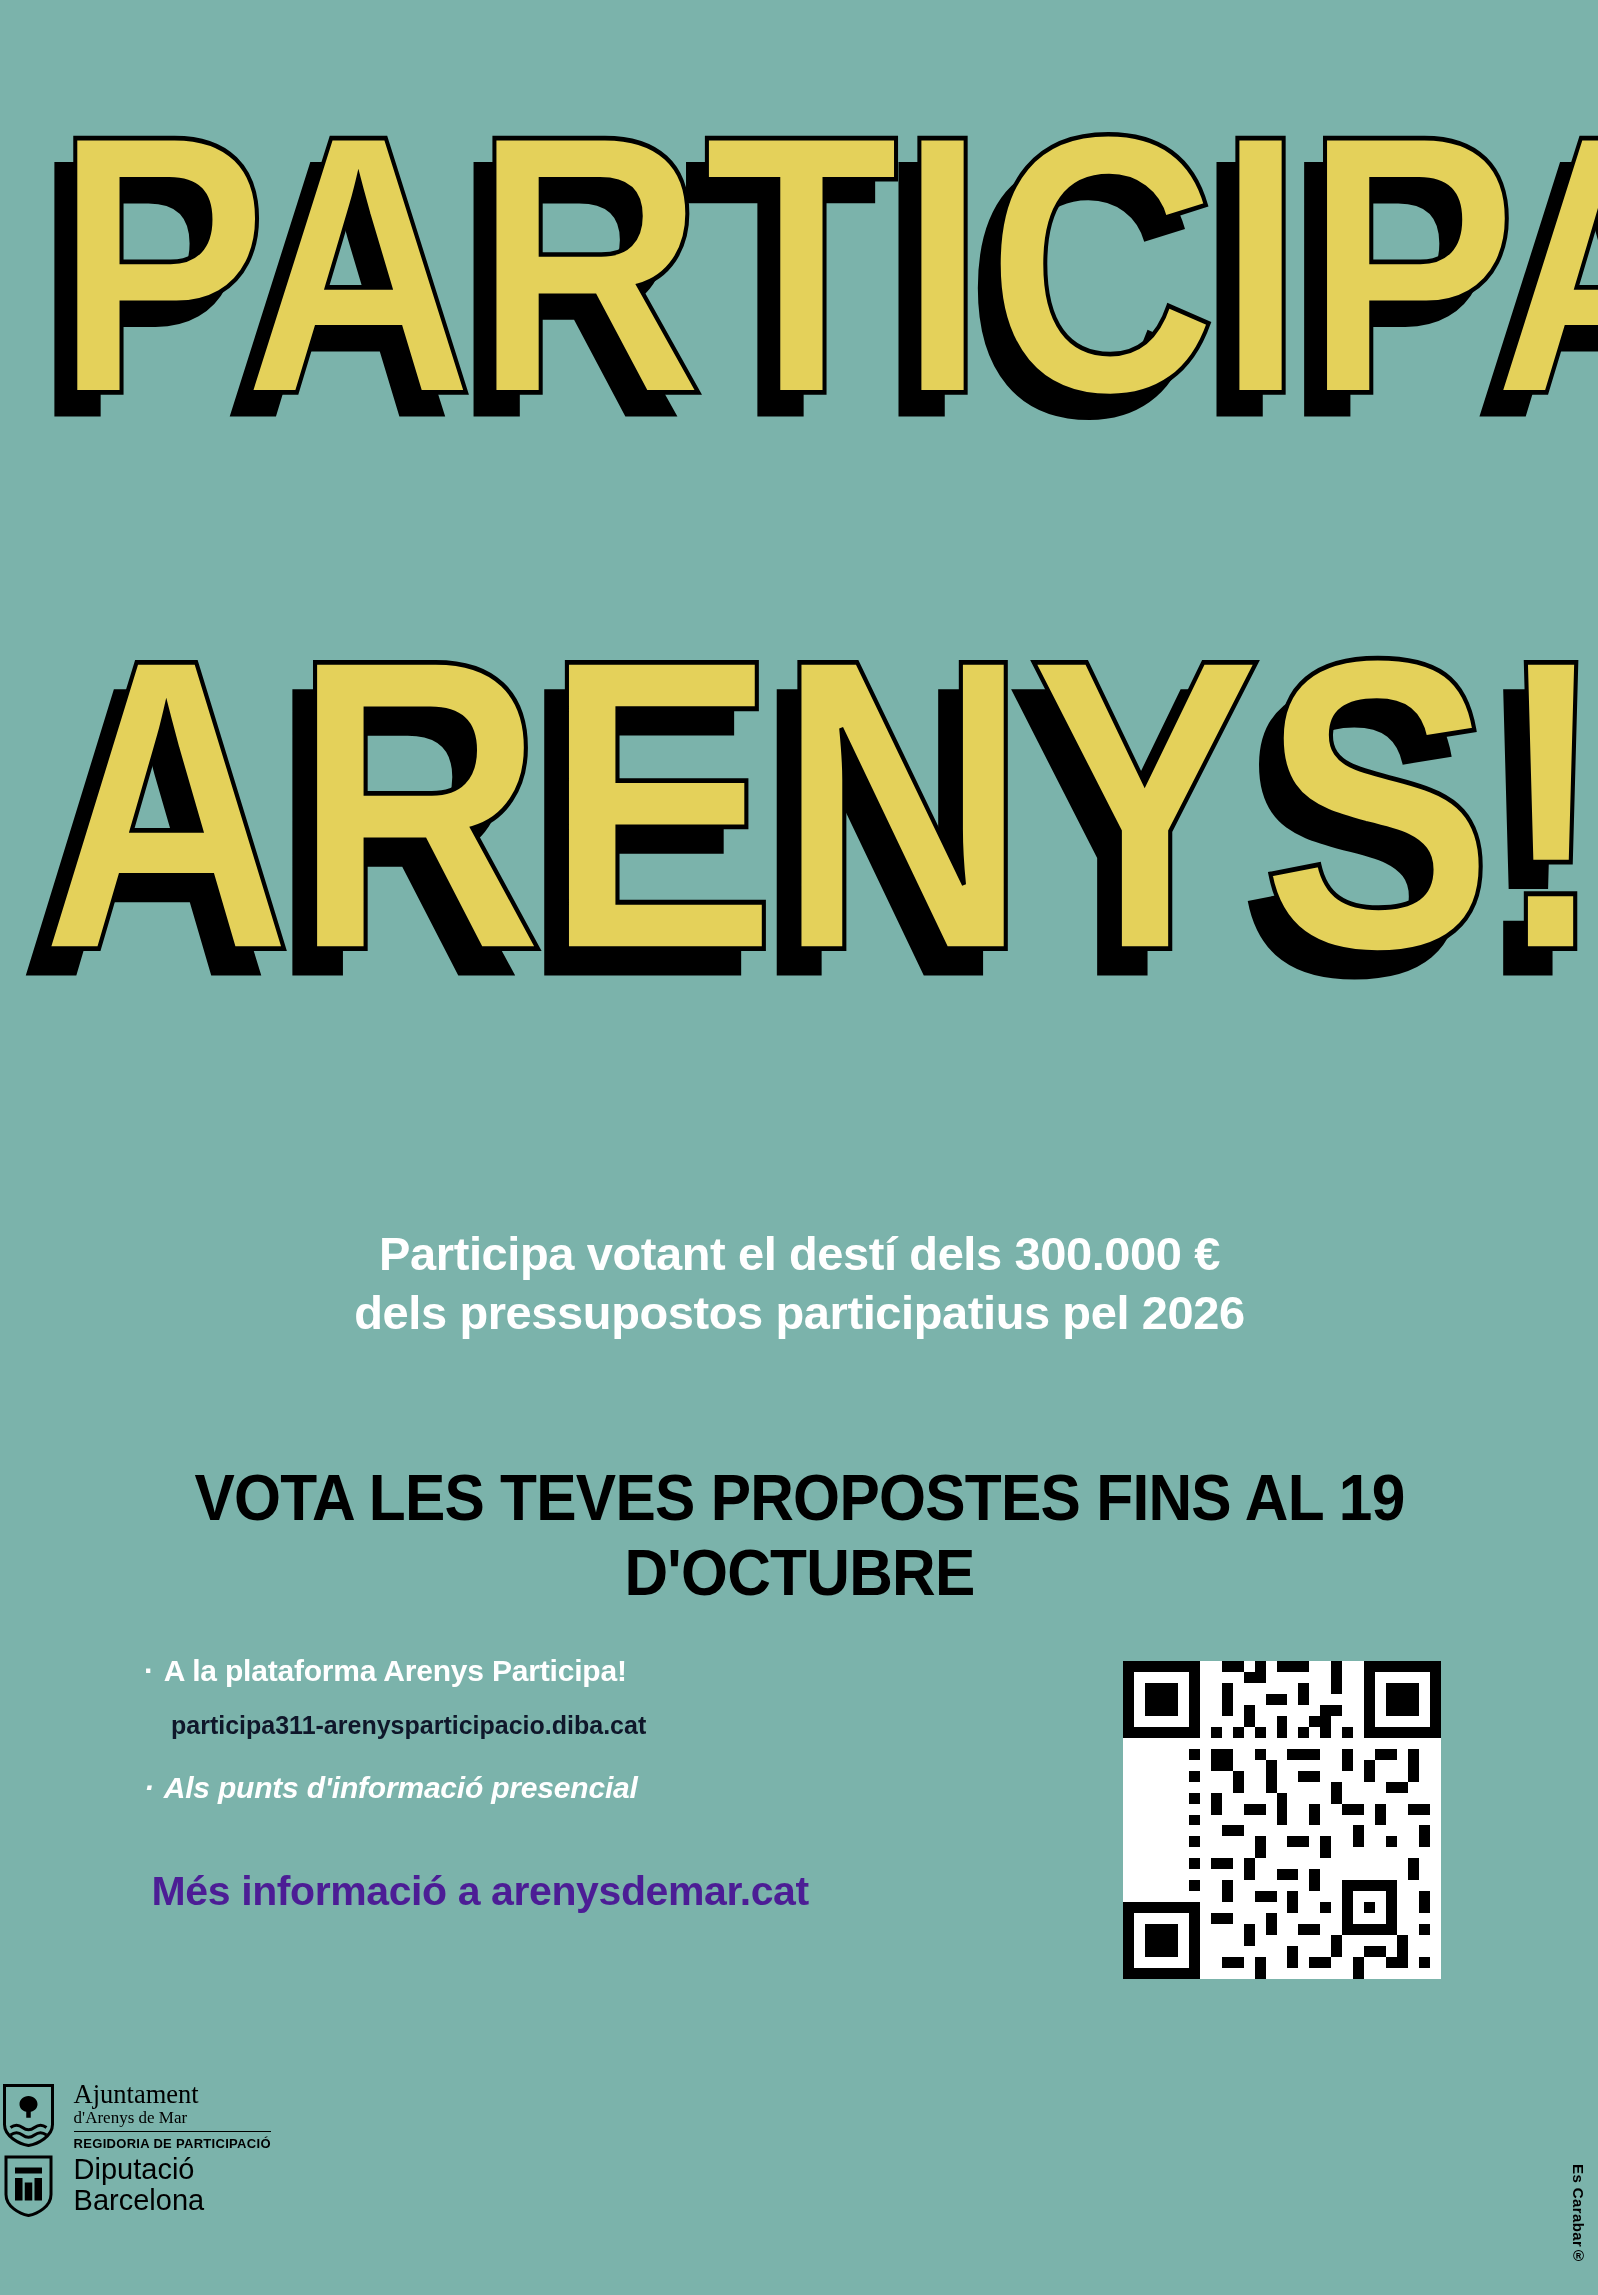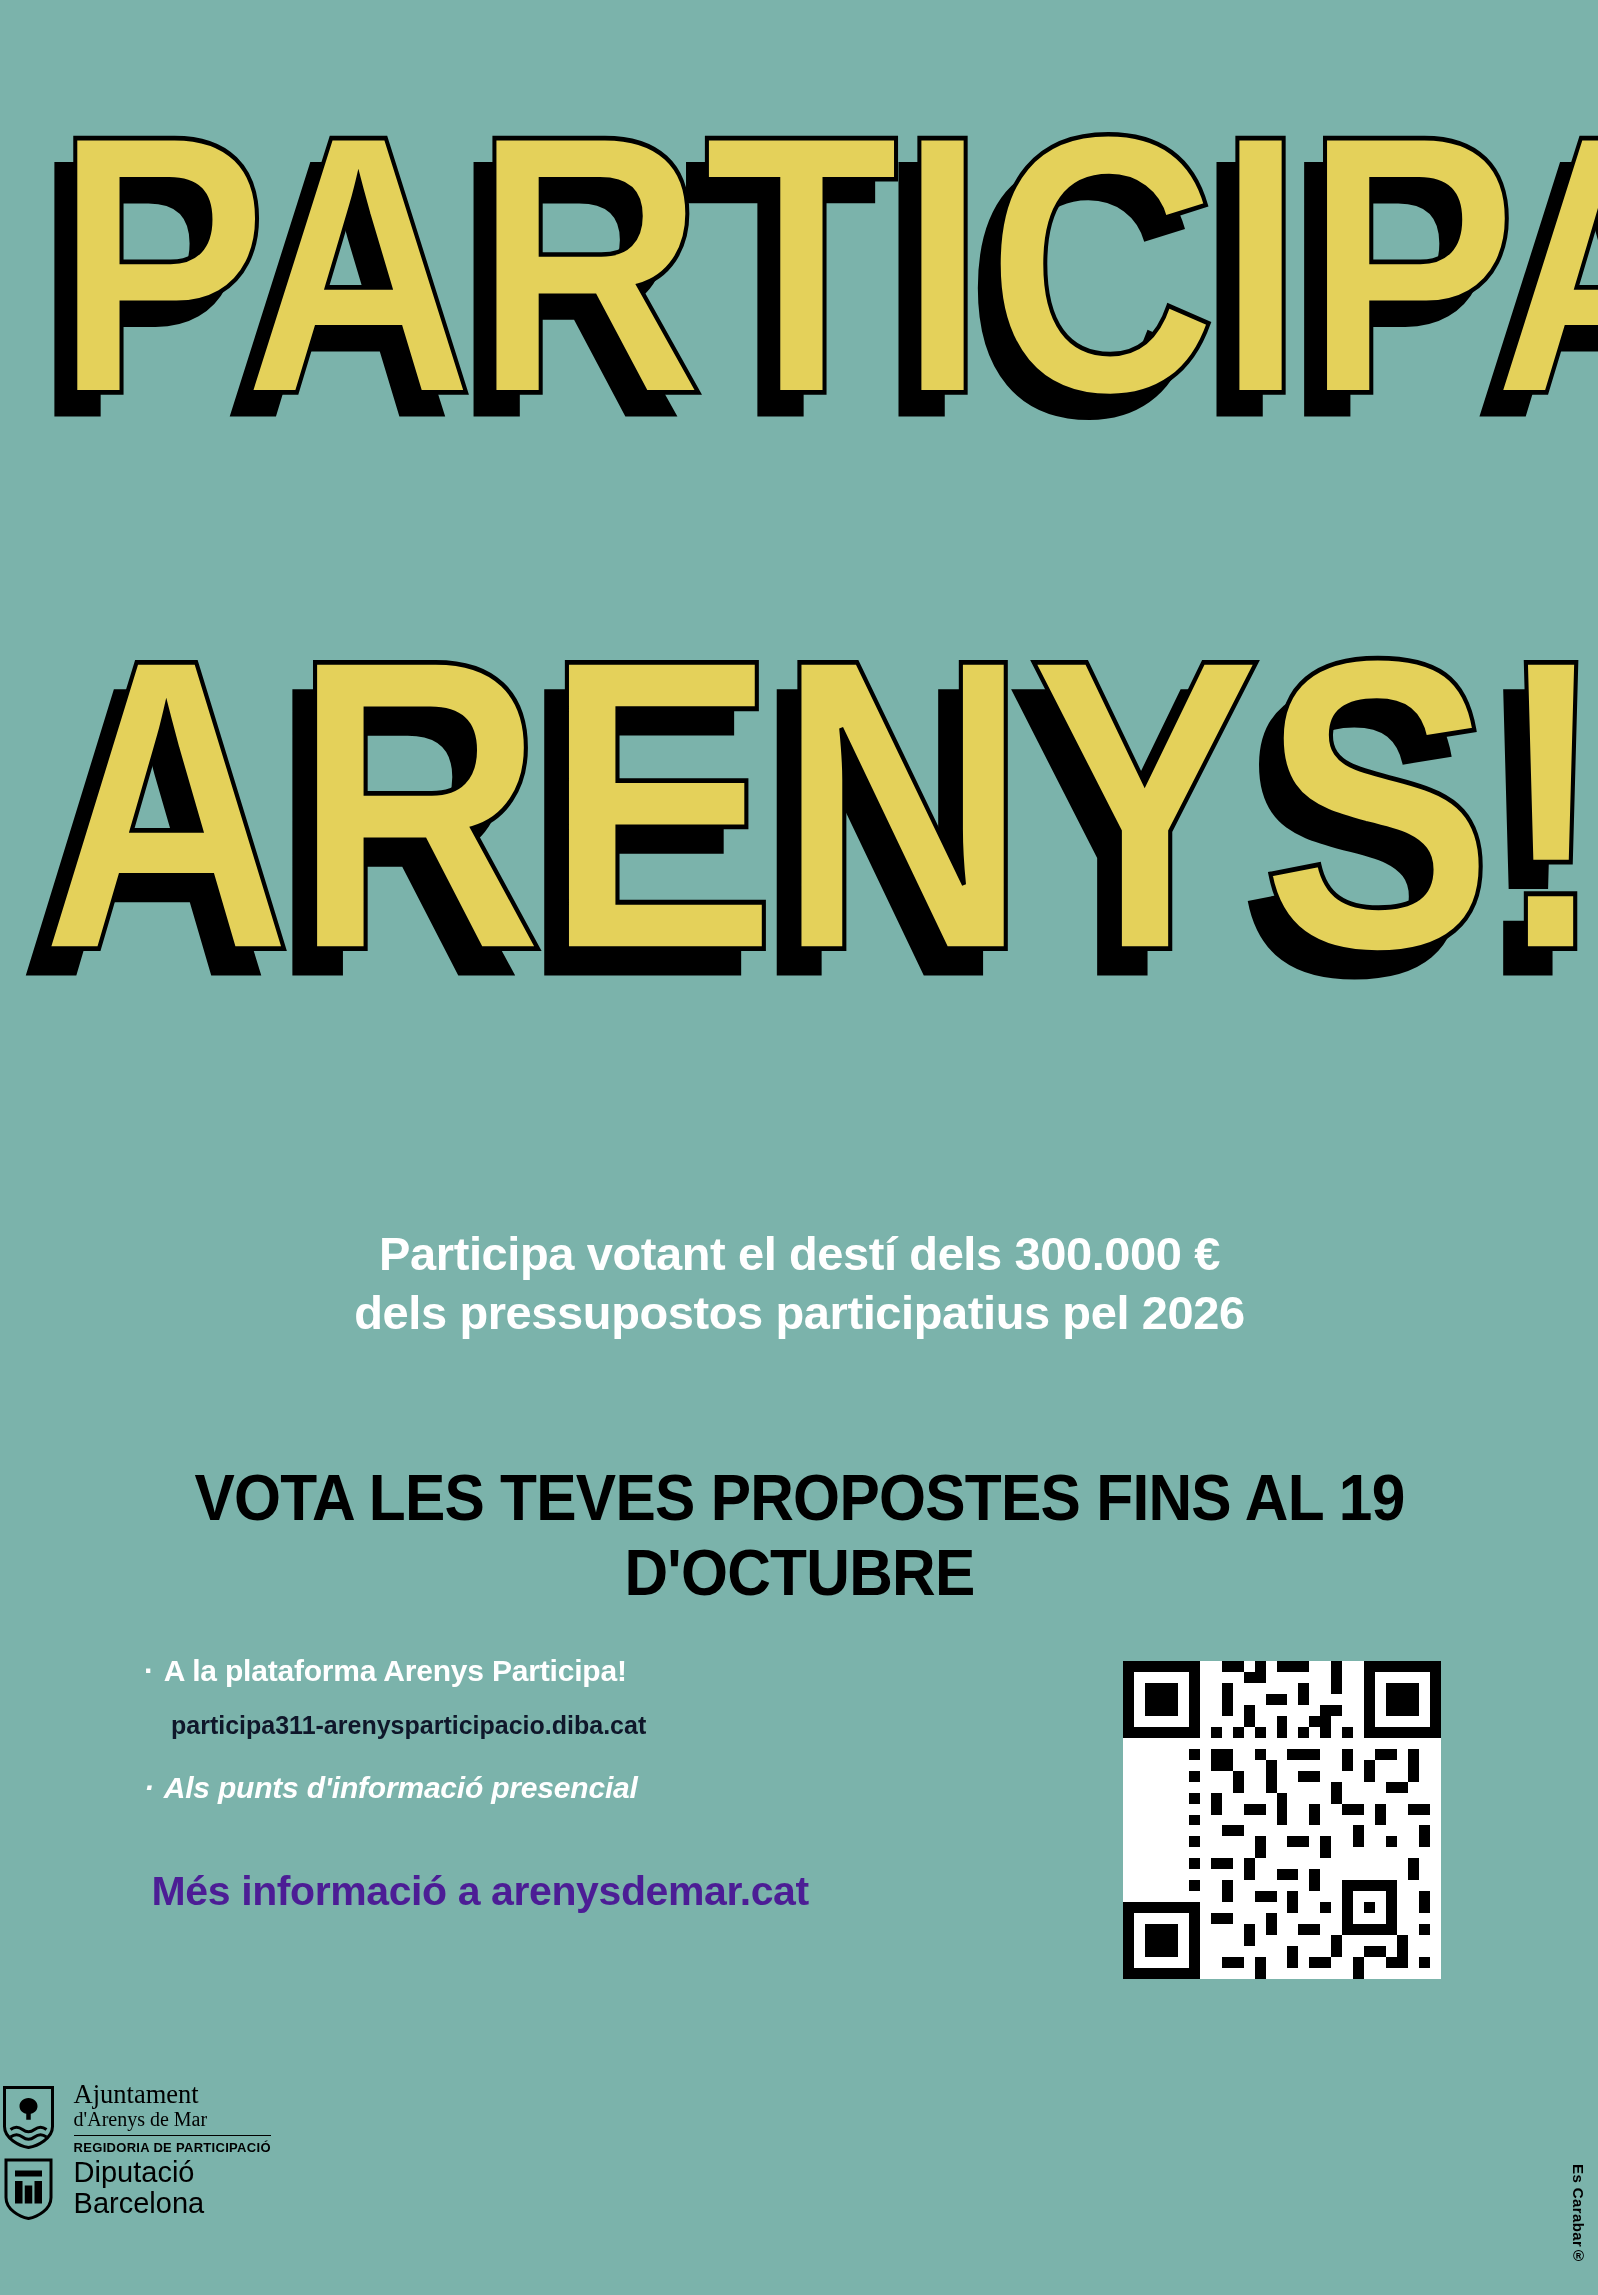--- a/index.html
+++ b/index.html
@@ -181,21 +181,21 @@
   }
   .logo-text {
     line-height: 1.08;
   }
   .logo-title {
     font-size: 26.5px;
     font-weight: normal;
     font-family: "Liberation Serif", serif;
   }
   .logo-sub {
-    font-size: 20px;
+    font-size: 17px;
     font-weight: normal;
     font-family: "Liberation Serif", serif;
   }
   .logo-small {
     font-size: 13px;
     font-weight: bold;
     letter-spacing: 0.3px;
     margin-top: 4.5px;
     border-top: 1.5px solid #000;
     padding-top: 5px;

